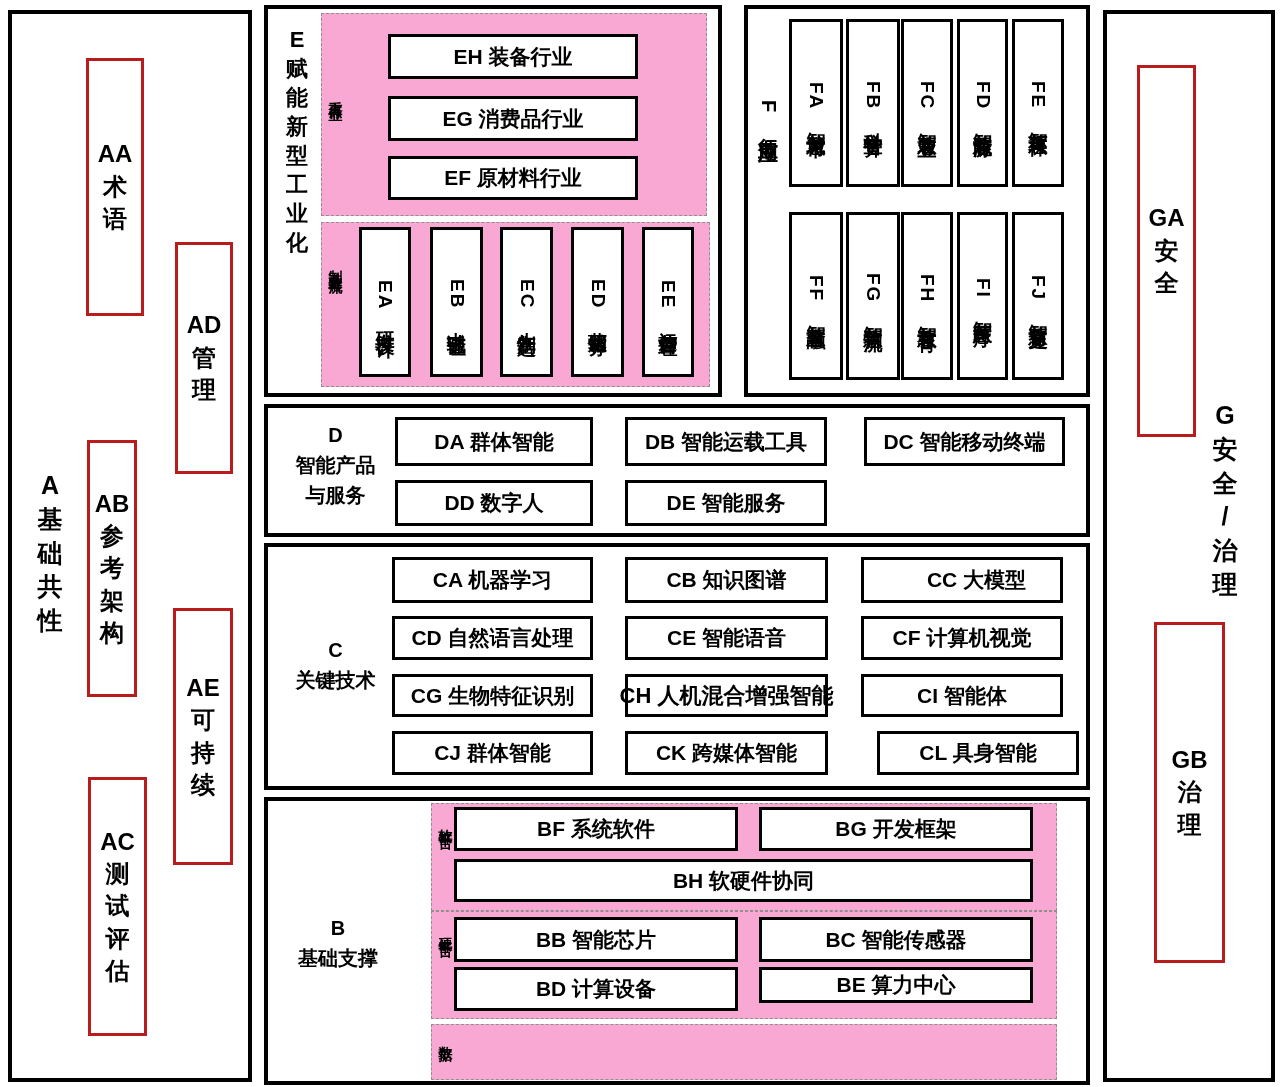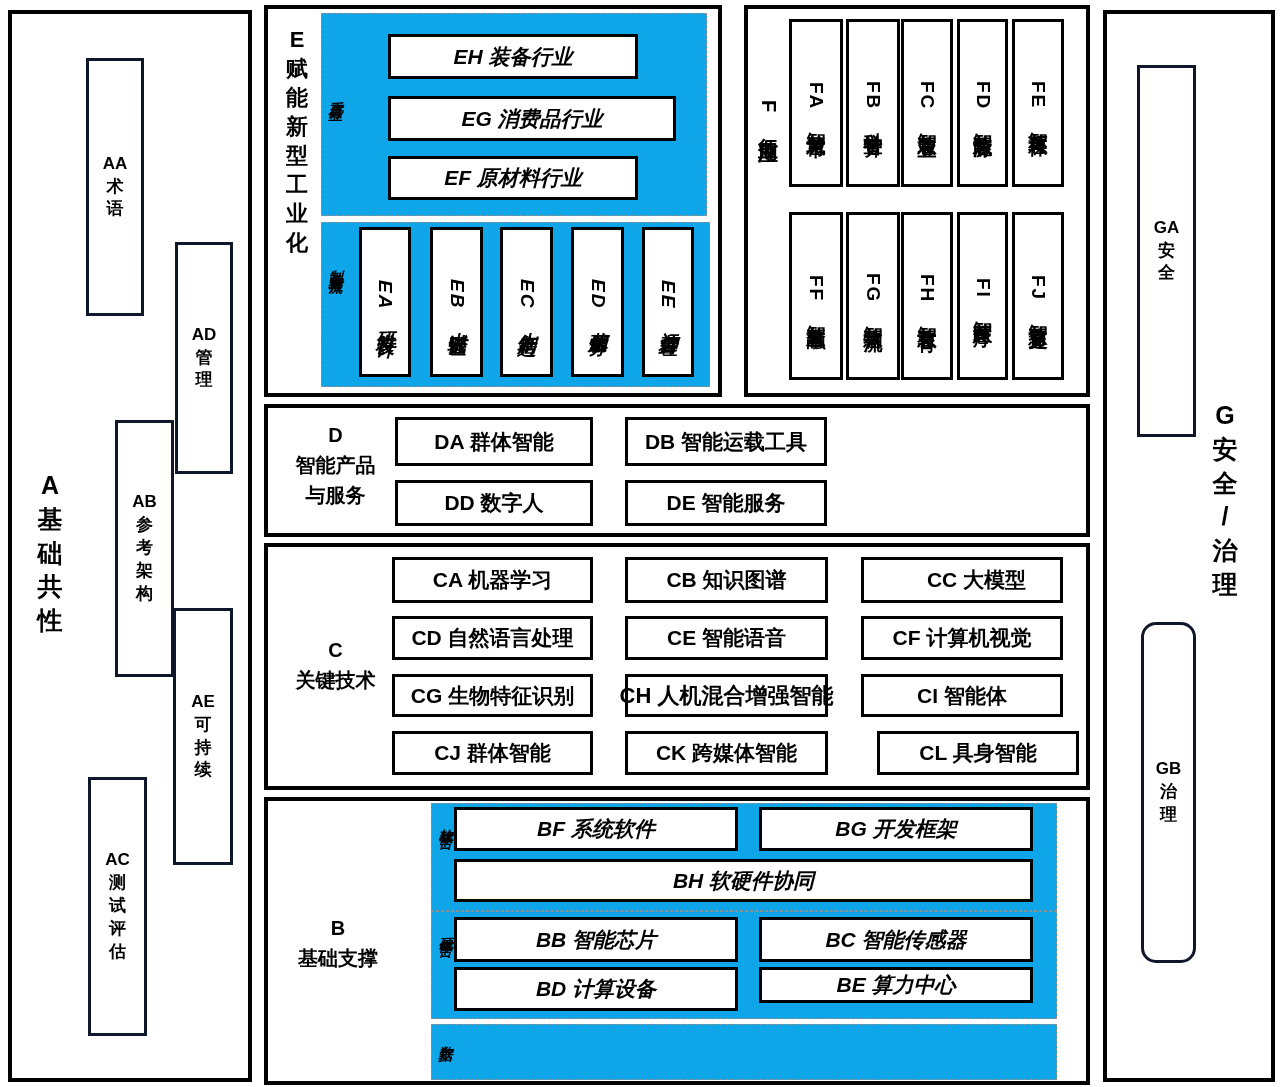--- a/index.html
+++ b/index.html
@@ -1,28 +1,28 @@
 <!DOCTYPE html>
 <html><head>
 <meta charset="utf-8">
 <style>
   * { margin:0; padding:0; box-sizing:border-box; }
   html,body { width:1280px; height:1087px; background:#ffffff; overflow:hidden;
     font-family:"Liberation Sans","DejaVu Sans",sans-serif; color:#000; }
   .sec { position:absolute; border:4px solid #000; background:#fff; }
-  .dashed { position:absolute; border:1.5px dashed #8f8f8f; background:#0ea5e9;font-style:italic; }
+  .dashed { position:absolute; border:1.5px dashed #8f8f8f; background:#f9a8d4; }
   
   .hbox { position:absolute; border:3px solid #000; background:#fff;
     display:flex; align-items:center; justify-content:center;
     font-weight:700; font-size:21px; white-space:nowrap; }
   .fs18 { font-size:22px; }
   
-  .vbox { position:absolute; border:3px solid #0f172a; background:#fff;
+  .vbox { position:absolute; border:3px solid #b91c1c; background:#fff;
     display:flex; align-items:center; justify-content:center; text-align:center;
-    font-weight:700; font-size:17px; line-height:1.35; white-space:pre-line; }
+    font-weight:700; font-size:24px; line-height:1.35; white-space:pre-line; }
   
   .vvbox { position:absolute; border:3px solid #000; background:#fff;
     display:flex; align-items:center; justify-content:center;
     font-weight:700; font-size:19px; }
   .vvbox > span, .vlabel > span { writing-mode:vertical-rl; text-orientation:mixed; letter-spacing:2px; }
   
   .stackLabel { position:absolute; text-align:center; font-weight:700;
     font-size:25px; line-height:1.35; white-space:pre-line; }
   
   .blockLabel { position:absolute; text-align:center; font-weight:700;
@@ -39,21 +39,21 @@
 基
 础
 共
 性</div>
   <div class="vbox" style="left:74px;  top:44px;  width:58px; height:258px;">AA
 术
 语</div>
   <div class="vbox" style="left:163px; top:228px; width:58px; height:232px;">AD
 管
 理</div>
-  <div class="vbox" style="left:75px;  top:406px; width:59px; height:257px;margin-left:28px;">AB
+  <div class="vbox" style="left:75px;  top:426px; width:50px; height:257px;">AB
 参
 考
 架
 构</div>
   <div class="vbox" style="left:161px; top:594px; width:60px; height:257px;">AE
 可
 持
 续</div>
   <div class="vbox" style="left:76px;  top:763px; width:59px; height:259px;">AC
 测
@@ -70,21 +70,21 @@
 型
 工
 业
 化</div>
 
   <div class="dashed" style="left:53px; top:4px; width:386px; height:203px;">
     <div class="vlabel" style="left:3px; top:76px; width:22px; height:120px;">
         <span>重点行业</span>
       </div>
     <div class="hbox" style="left:66px; top:20px;  width:250px; height:45px;">EH 装备行业</div>
-    <div class="hbox" style="left:66px; top:82px;  width:288px; height:45px;">EG 消费品行业</div>
+    <div class="hbox" style="left:66px; top:82px;  width:250px; height:45px;">EG 消费品行业</div>
     <div class="hbox" style="left:66px; top:142px; width:250px; height:44px;">EF 原材料行业</div>
   </div>
 
   <div class="dashed" style="left:53px; top:213px; width:389px; height:165px;">
     <div class="vlabel" style="left:3px; top:36px; width:22px; height:110px;">
         <span>制造业全流程</span>
       </div>
     <div class="vvbox" style="left:37px;  top:4px; width:52px; height:150px;">
         <span>EA 研发设计</span>
       </div>
@@ -138,20 +138,21 @@
       <span>FJ 智慧交通</span>
     </div>
 </div>
 
 <div class="sec" style="left:264px; top:404px; width:826px; height:133px;">
   <div class="blockLabel" style="left:10px; top:12px; width:115px;">D
 智能产品
 与服务</div>
   <div class="hbox" style="left:127px; top:9px;  width:198px; height:49px;">DA 群体智能</div>
   <div class="hbox" style="left:357px; top:9px;  width:202px; height:49px;">DB 智能运载工具</div>
+  <div class="hbox" style="left:596px; top:9px;  width:201px; height:49px;">DC 智能移动终端</div>
   <div class="hbox" style="left:127px; top:72px; width:198px; height:46px;">DD 数字人</div>
   <div class="hbox" style="left:357px; top:72px; width:202px; height:46px;">DE 智能服务</div>
 </div>
 
 <div class="sec" style="left:264px; top:543px; width:826px; height:247px;">
   <div class="blockLabel" style="left:10px; top:88px; width:115px;">C
 关键技术</div>
   <div class="hbox" style="left:124px; top:10px;  width:201px; height:46px;">CA 机器学习</div>
   <div class="hbox" style="left:357px; top:10px;  width:203px; height:46px;">CB 知识图谱</div>
   <div class="hbox" style="left:593px; top:10px;  width:202px; height:46px;padding-left:29px;">CC 大模型</div>
@@ -199,16 +200,16 @@
 <div class="sec" style="left:1103px; top:10px; width:172px; height:1072px;">
   <div class="vbox" style="left:30px; top:51px;  width:59px; height:372px;">GA
 安
 全</div>
   <div class="stackLabel" style="left:92px; top:385px; width:52px;">G
 安
 全
 /
 治
 理</div>
-  <div class="vbox" style="left:34px; top:608px; width:55px; height:341px;border-radius:15px;">GB
+  <div class="vbox" style="left:47px; top:608px; width:71px; height:341px;">GB
 治
 理</div>
 </div>
 
 </body></html>

